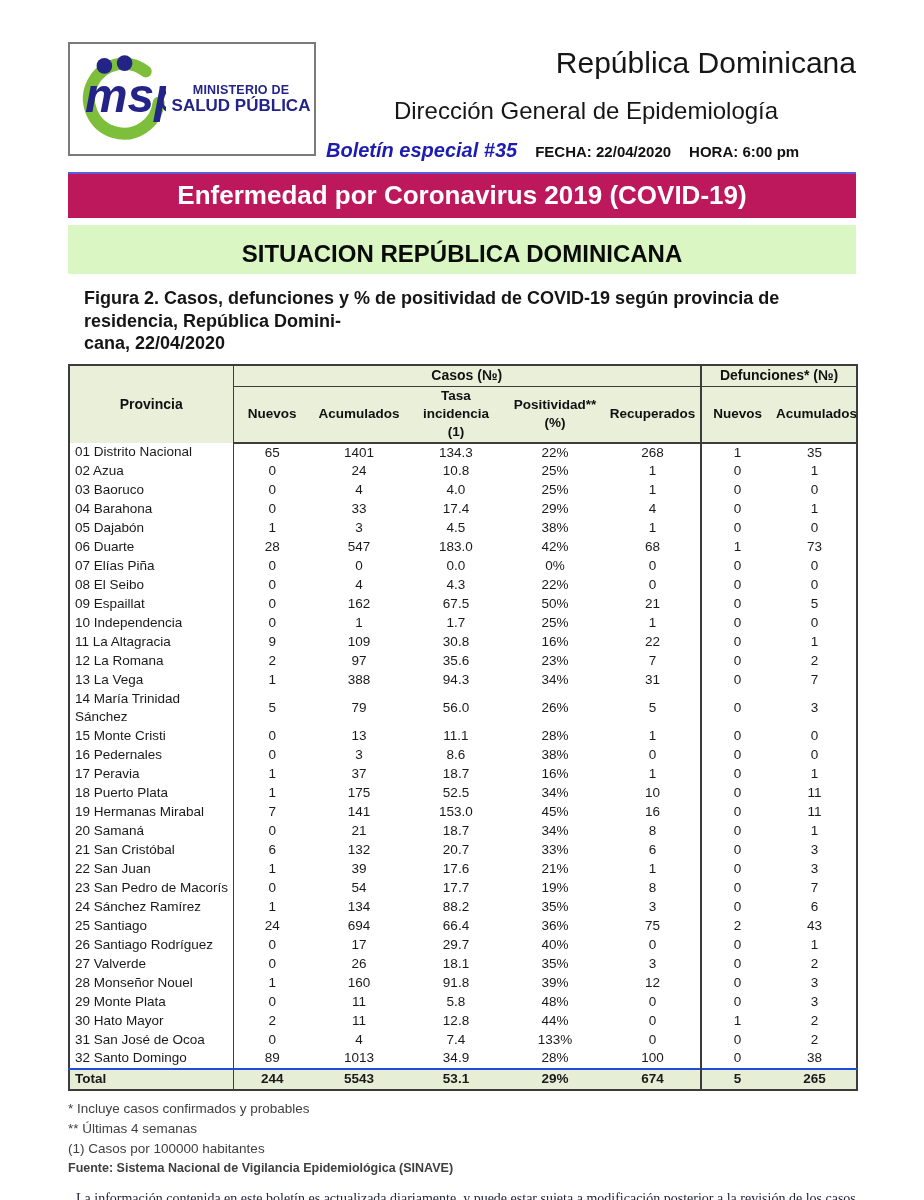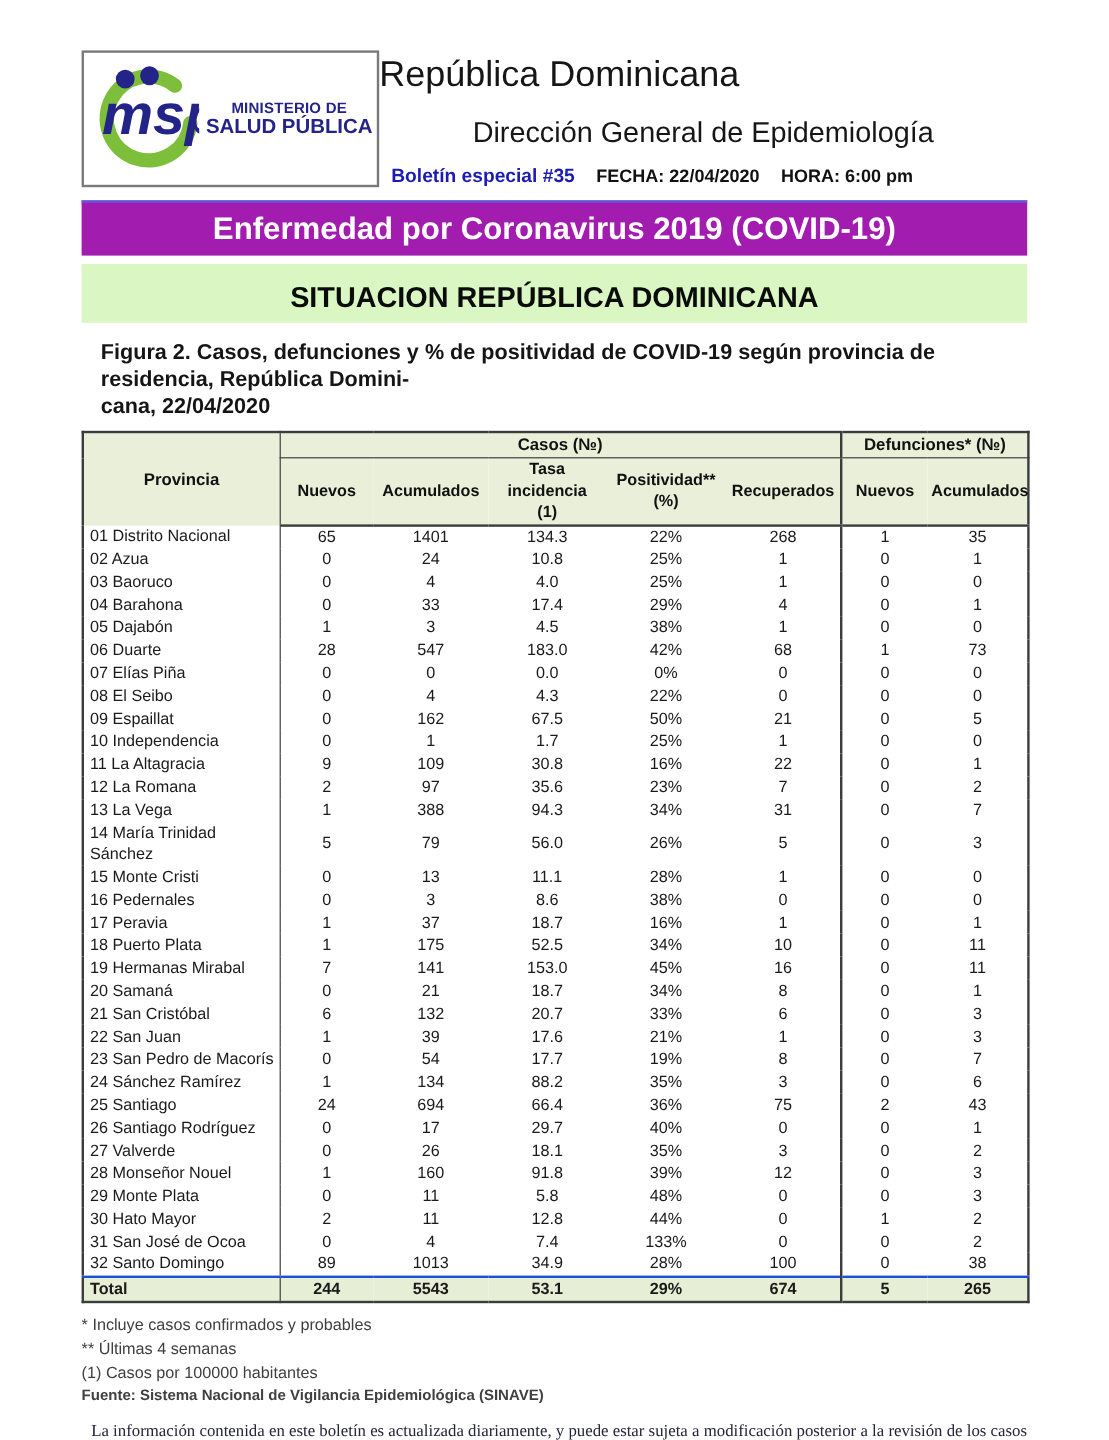--- a/index.html
+++ b/index.html
@@ -19,29 +19,29 @@
     width:248px; height:114px;
     border:2px solid #7a7a7a;
     display:flex; align-items:center; justify-content:center;
     gap:6px; flex-shrink:0; background:#fff;
   }
   .logo-mark { width:92px; height:96px; }
   .logo-text { text-align:center; line-height:1.05; color:#232388; }
   .logo-text .l1 { font-size:12.5px; font-weight:bold; letter-spacing:.2px; }
   .logo-text .l2 { font-size:17px; font-weight:bold; }
   .header-right { flex:1; display:flex; flex-direction:column; }
-  .title1 { font-size:30px; text-align:left; color:#161616; margin-top:4px; }
+  .title1 { font-size:30px; text-align:right; color:#161616; margin-top:4px; }
   .title2 { font-size:24px; text-align:center; color:#161616; margin-top:17px; }
   .bulletin-row { display:flex; align-items:baseline; margin-top:14px; padding-left:10px; gap:18px; }
-  .bulletin { color:#1c1cb0; font-weight:bold; font-size:16px; }
+  .bulletin { color:#1c1cb0; font-weight:bold; font-size:20px;font-style:italic; }
   .meta { font-size:15px; font-weight:bold; color:#111; }
 
   
   .banner-blue {
-    margin-top:10px; background:#a21caf; border-top:2px solid #5d5ae0;
+    margin-top:10px; background:#be185d; border-top:2px solid #5d5ae0;
     color:#ffffff; font-weight:bold; font-size:26px;
     text-align:center; padding:6px 0 7px;
   }
   .banner-green {
     margin-top:7px; background:#d9f6c3;
     color:#0b0b0b; font-weight:bold; font-size:24px;
     text-align:center; padding:15px 0 6px;
   }
 
   

